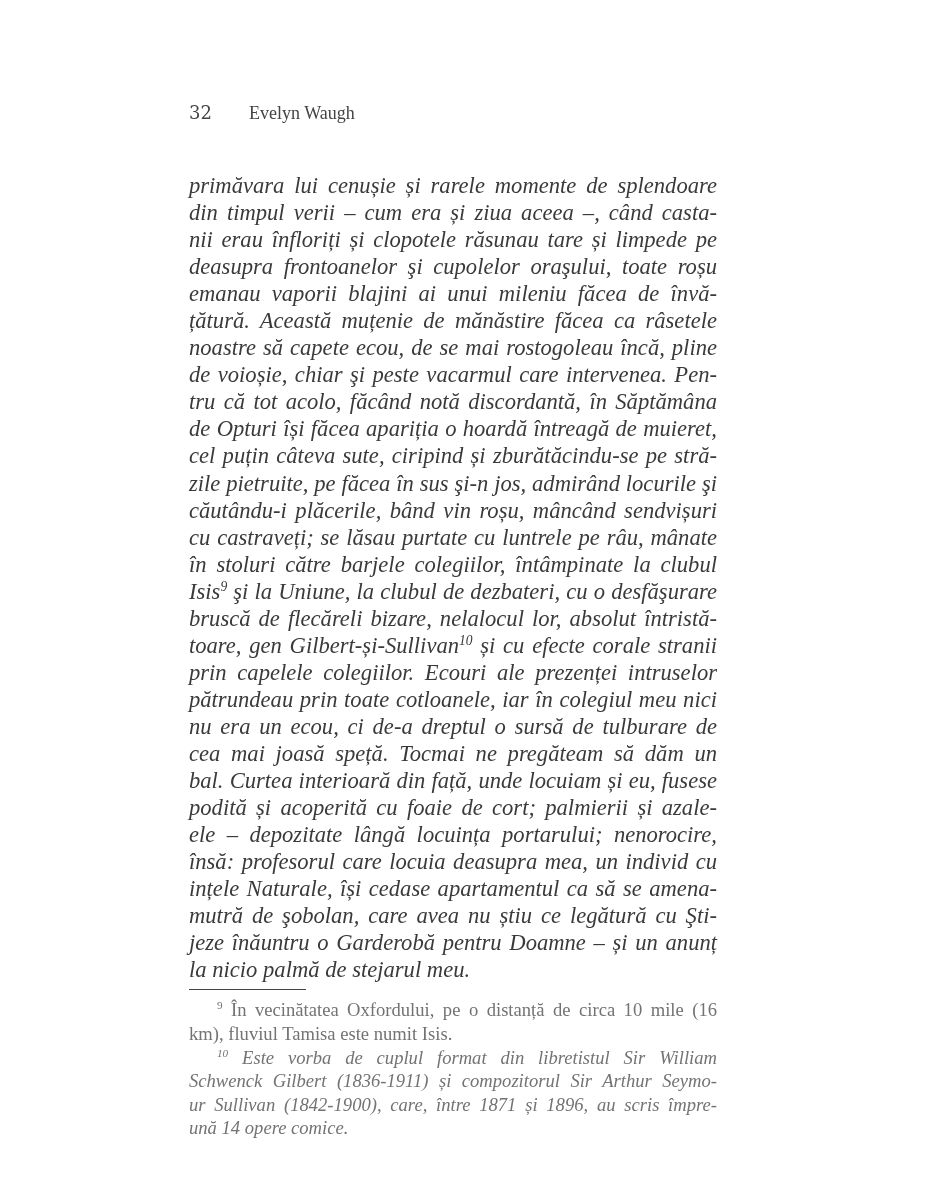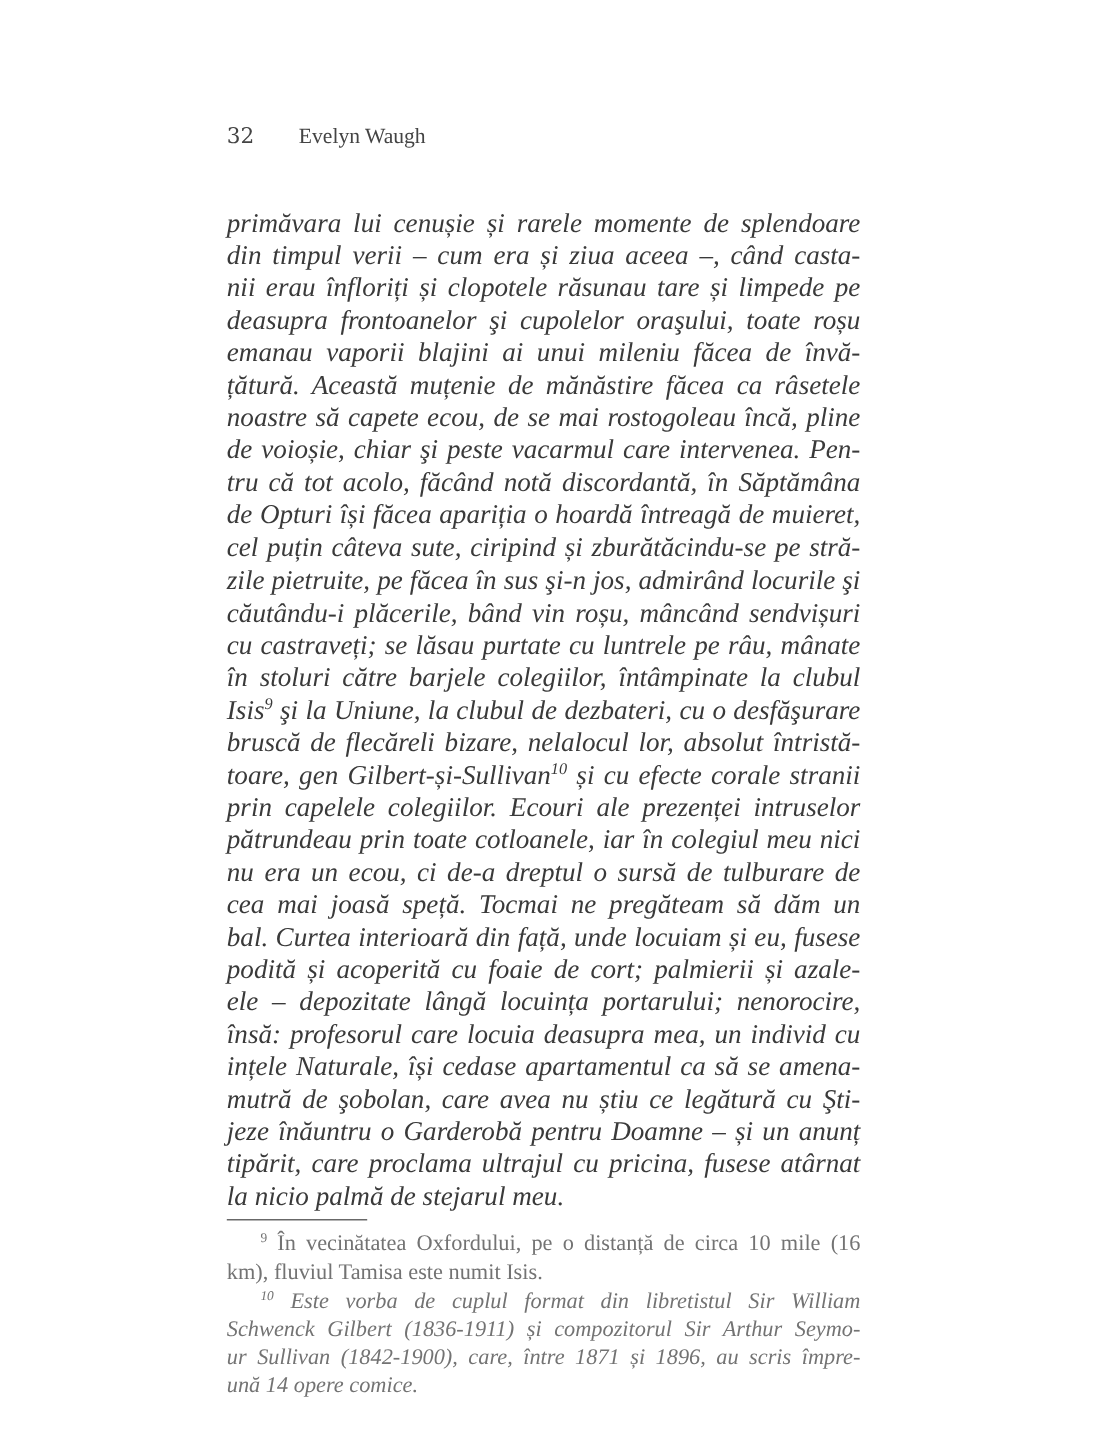--- a/index.html
+++ b/index.html
@@ -66,21 +66,20 @@
       <span class="line">pătrundeau prin toate cotloanele, iar în colegiul meu nici</span>
       <span class="line">nu era un ecou, ci de-a dreptul o sursă de tulburare de</span>
       <span class="line">cea mai joasă speță. Tocmai ne pregăteam să dăm un</span>
       <span class="line">bal. Curtea interioară din față, unde locuiam și eu, fusese</span>
       <span class="line">podită și acoperită cu foaie de cort; palmierii și azale-</span>
       <span class="line">ele – depozitate lângă locuința portarului; nenorocire,</span>
       <span class="line">însă: profesorul care locuia deasupra mea, un individ cu</span>
       <span class="line">ințele Naturale, își cedase apartamentul ca să se amena-</span>
       <span class="line">mutră de şobolan, care avea nu știu ce legătură cu Şti-</span>
       <span class="line">jeze înăuntru o Garderobă pentru Doamne – și un anunț</span>
-      <span class="line">tipărit, care proclama ultrajul cu pricina, fusese atârnat</span>
       <span class="line last">la nicio palmă de stejarul meu.</span>
     </div>
 
   <div class="rule"></div>
 
   <div class="footnotes" id="footnotes">
       <div class="fn">
         <span class="line first"><sup>9</sup> În vecinătatea Oxfordului, pe o distanță de circa 10 mile (16</span>
         <span class="line last">km), fluviul Tamisa este numit Isis.</span>
       </div>

